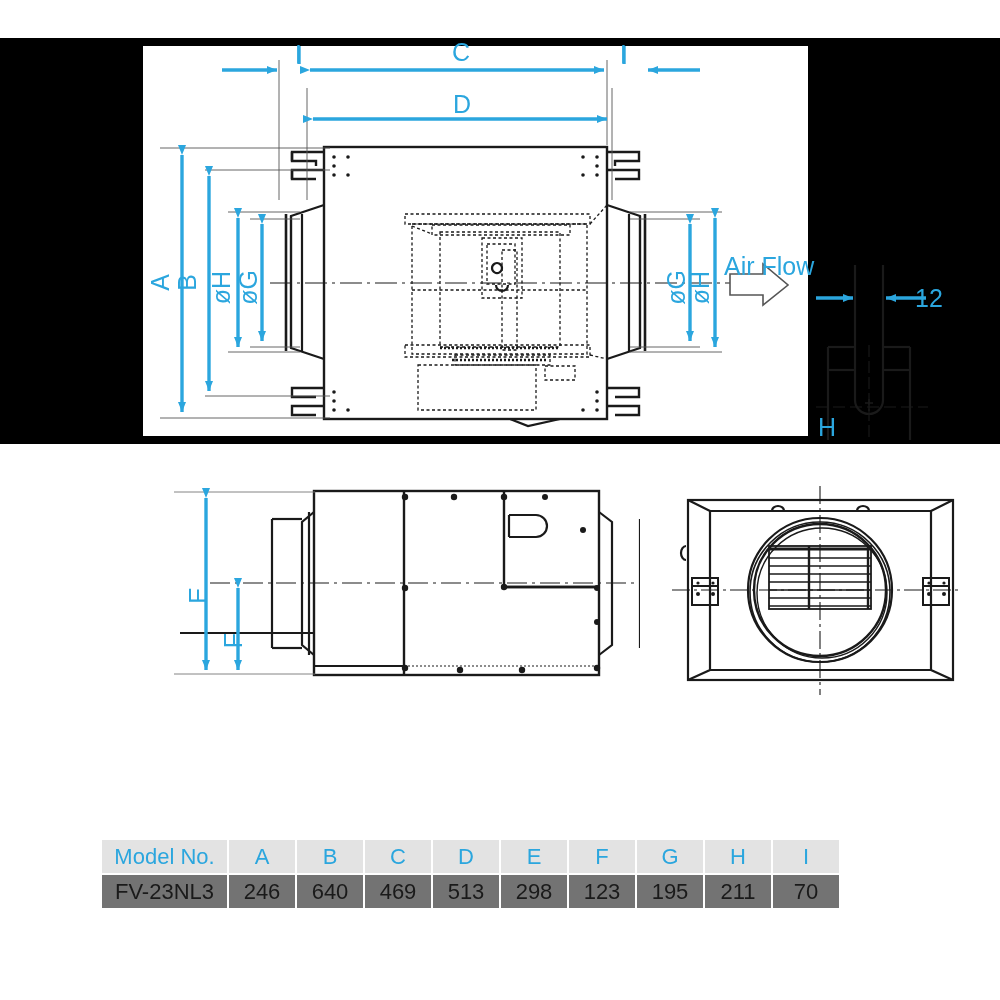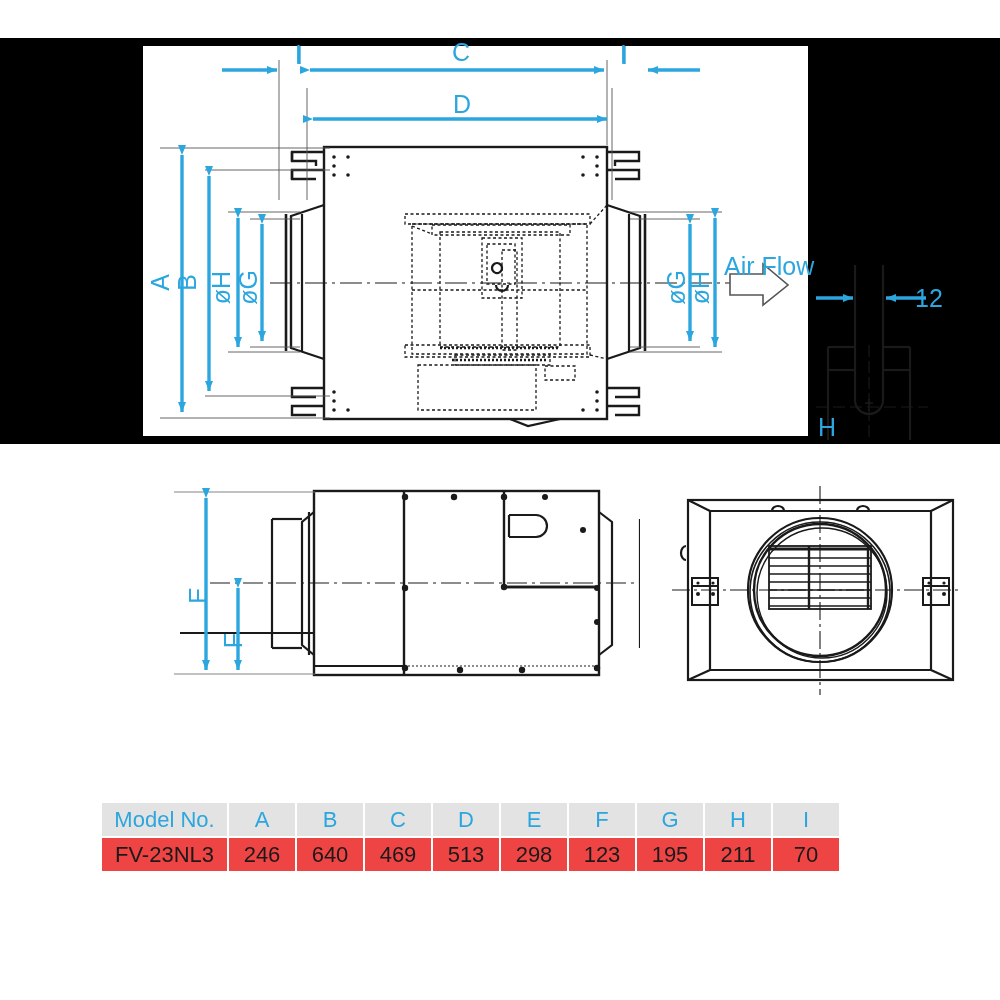--- a/index.html
+++ b/index.html
@@ -16,32 +16,32 @@
   
   .dimtext{position:absolute;color:#2BA6DE;font-size:25px;line-height:1;
            font-family:"Liberation Sans","DejaVu Sans",sans-serif;
            white-space:nowrap;}
   .dimtext.vert{transform-origin:center center;}
 
   
   svg{display:block;}
 
   
-  #spec-table{position:absolute;left:100px;top:801px;border-collapse:separate;
+  #spec-table{position:absolute;left:100px;top:838px;border-collapse:separate;
               border-spacing:2px;}
   #spec-table td,#spec-table th{
       font-family:"Liberation Sans","DejaVu Sans",sans-serif;
       font-weight:normal;text-align:center;vertical-align:middle;
       padding:0;height:33px;}
   #spec-table thead th{background:#E3E3E3;color:#2BA6DE;font-size:22px;}
   #spec-table thead th.modelhead{color:#2BA6DE;font-size:22px;width:125px;}
   #spec-table td{font-size:22px;color:#1a1a1a;width:66px;}
   #spec-table td.model{width:125px;text-align:center;}
   tr.hl td{background:#C7E8F8;}
-  tr.plain td{background:#ef4444;margin-left:44px;}
+  tr.plain td{background:#737373;margin-left:44px;}
 </style>
 </head>
 <body>
 
 <div id="stage">
 
   <svg class="abs" style="left:0;top:0;" width="1000" height="460">
 
     <defs>
       <marker id="ar" markerWidth="12" markerHeight="12" refX="10" refY="4" orient="auto" markerUnits="userSpaceOnUse">

